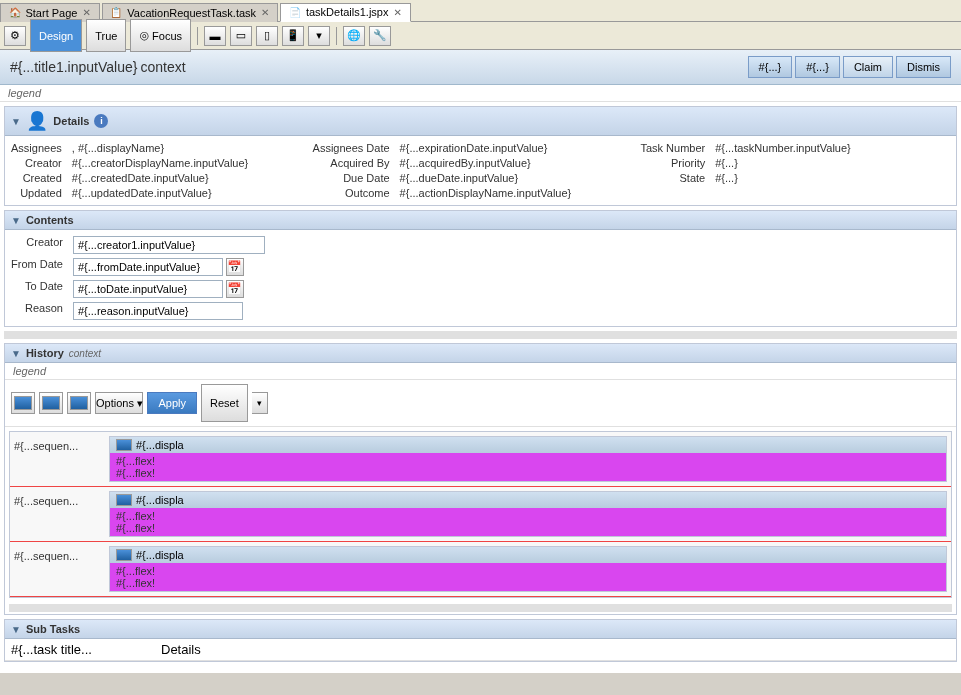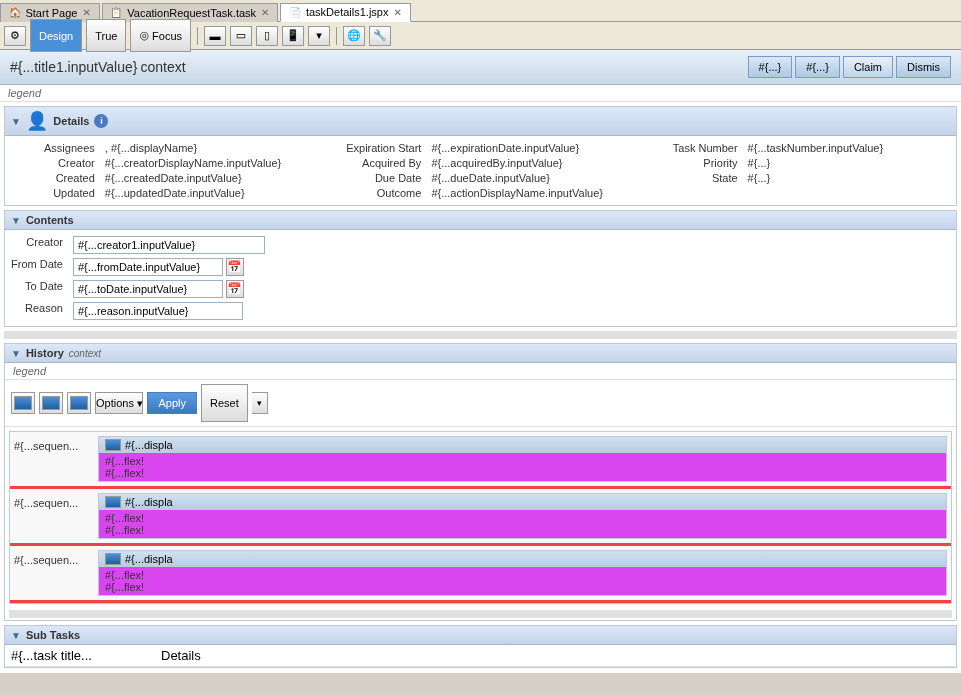--- a/index.html
+++ b/index.html
@@ -154,21 +154,20 @@
       display: grid;
       grid-template-columns: auto 1fr auto 1fr auto 1fr;
       gap: 3px 6px;
       font-size: 11px;
     }
     .details-label {
       color: #333;
       text-align: right;
       white-space: nowrap;
       padding-right: 4px;
-      margin-left: 33px;
     }
     .details-value {
       color: #333;
       white-space: nowrap;
     }
 
     
     .contents-grid {
       padding: 6px;
       display: grid;
@@ -287,23 +286,23 @@
     .history-table {
       padding: 4px;
     }
     .history-table-inner {
       border: 1px solid #c0c8d8;
       background: #f8f8f8;
     }
     .history-row {
       display: flex;
       align-items: flex-start;
-      border-bottom: 3px solid #ef4444;
+      border-bottom: 1px solid #ef4444;
       padding: 4px;
-      gap: 4px;
+      gap: 15px;
     }
     .history-seq {
       width: 80px;
       font-size: 11px;
       color: #333;
       padding-top: 4px;
     }
     .history-card {
       flex: 1;
       border: 1px solid #c0c8d8;
@@ -423,21 +422,21 @@
     <div class="section-header">
       <span class="section-triangle">▼</span>
       <span class="section-avatar">👤</span>
       <span class="section-title">Details</span>
       <span class="info-icon">i</span>
     </div>
     <div class="details-grid">
 
       <span class="details-label">Assignees</span>
       <span class="details-value">, #{...displayName}</span>
-      <span class="details-label">Expiration Start</span>
+      <span class="details-label">Assignees Date</span>
       <span class="details-value">#{...expirationDate.inputValue}</span>
       <span class="details-label">Task Number</span>
       <span class="details-value">#{...taskNumber.inputValue}</span>
 
       <span class="details-label">Creator</span>
       <span class="details-value">#{...creatorDisplayName.inputValue}</span>
       <span class="details-label">Acquired By</span>
       <span class="details-value">#{...acquiredBy.inputValue}</span>
       <span class="details-label">Priority</span>
       <span class="details-value">#{...}</span>

